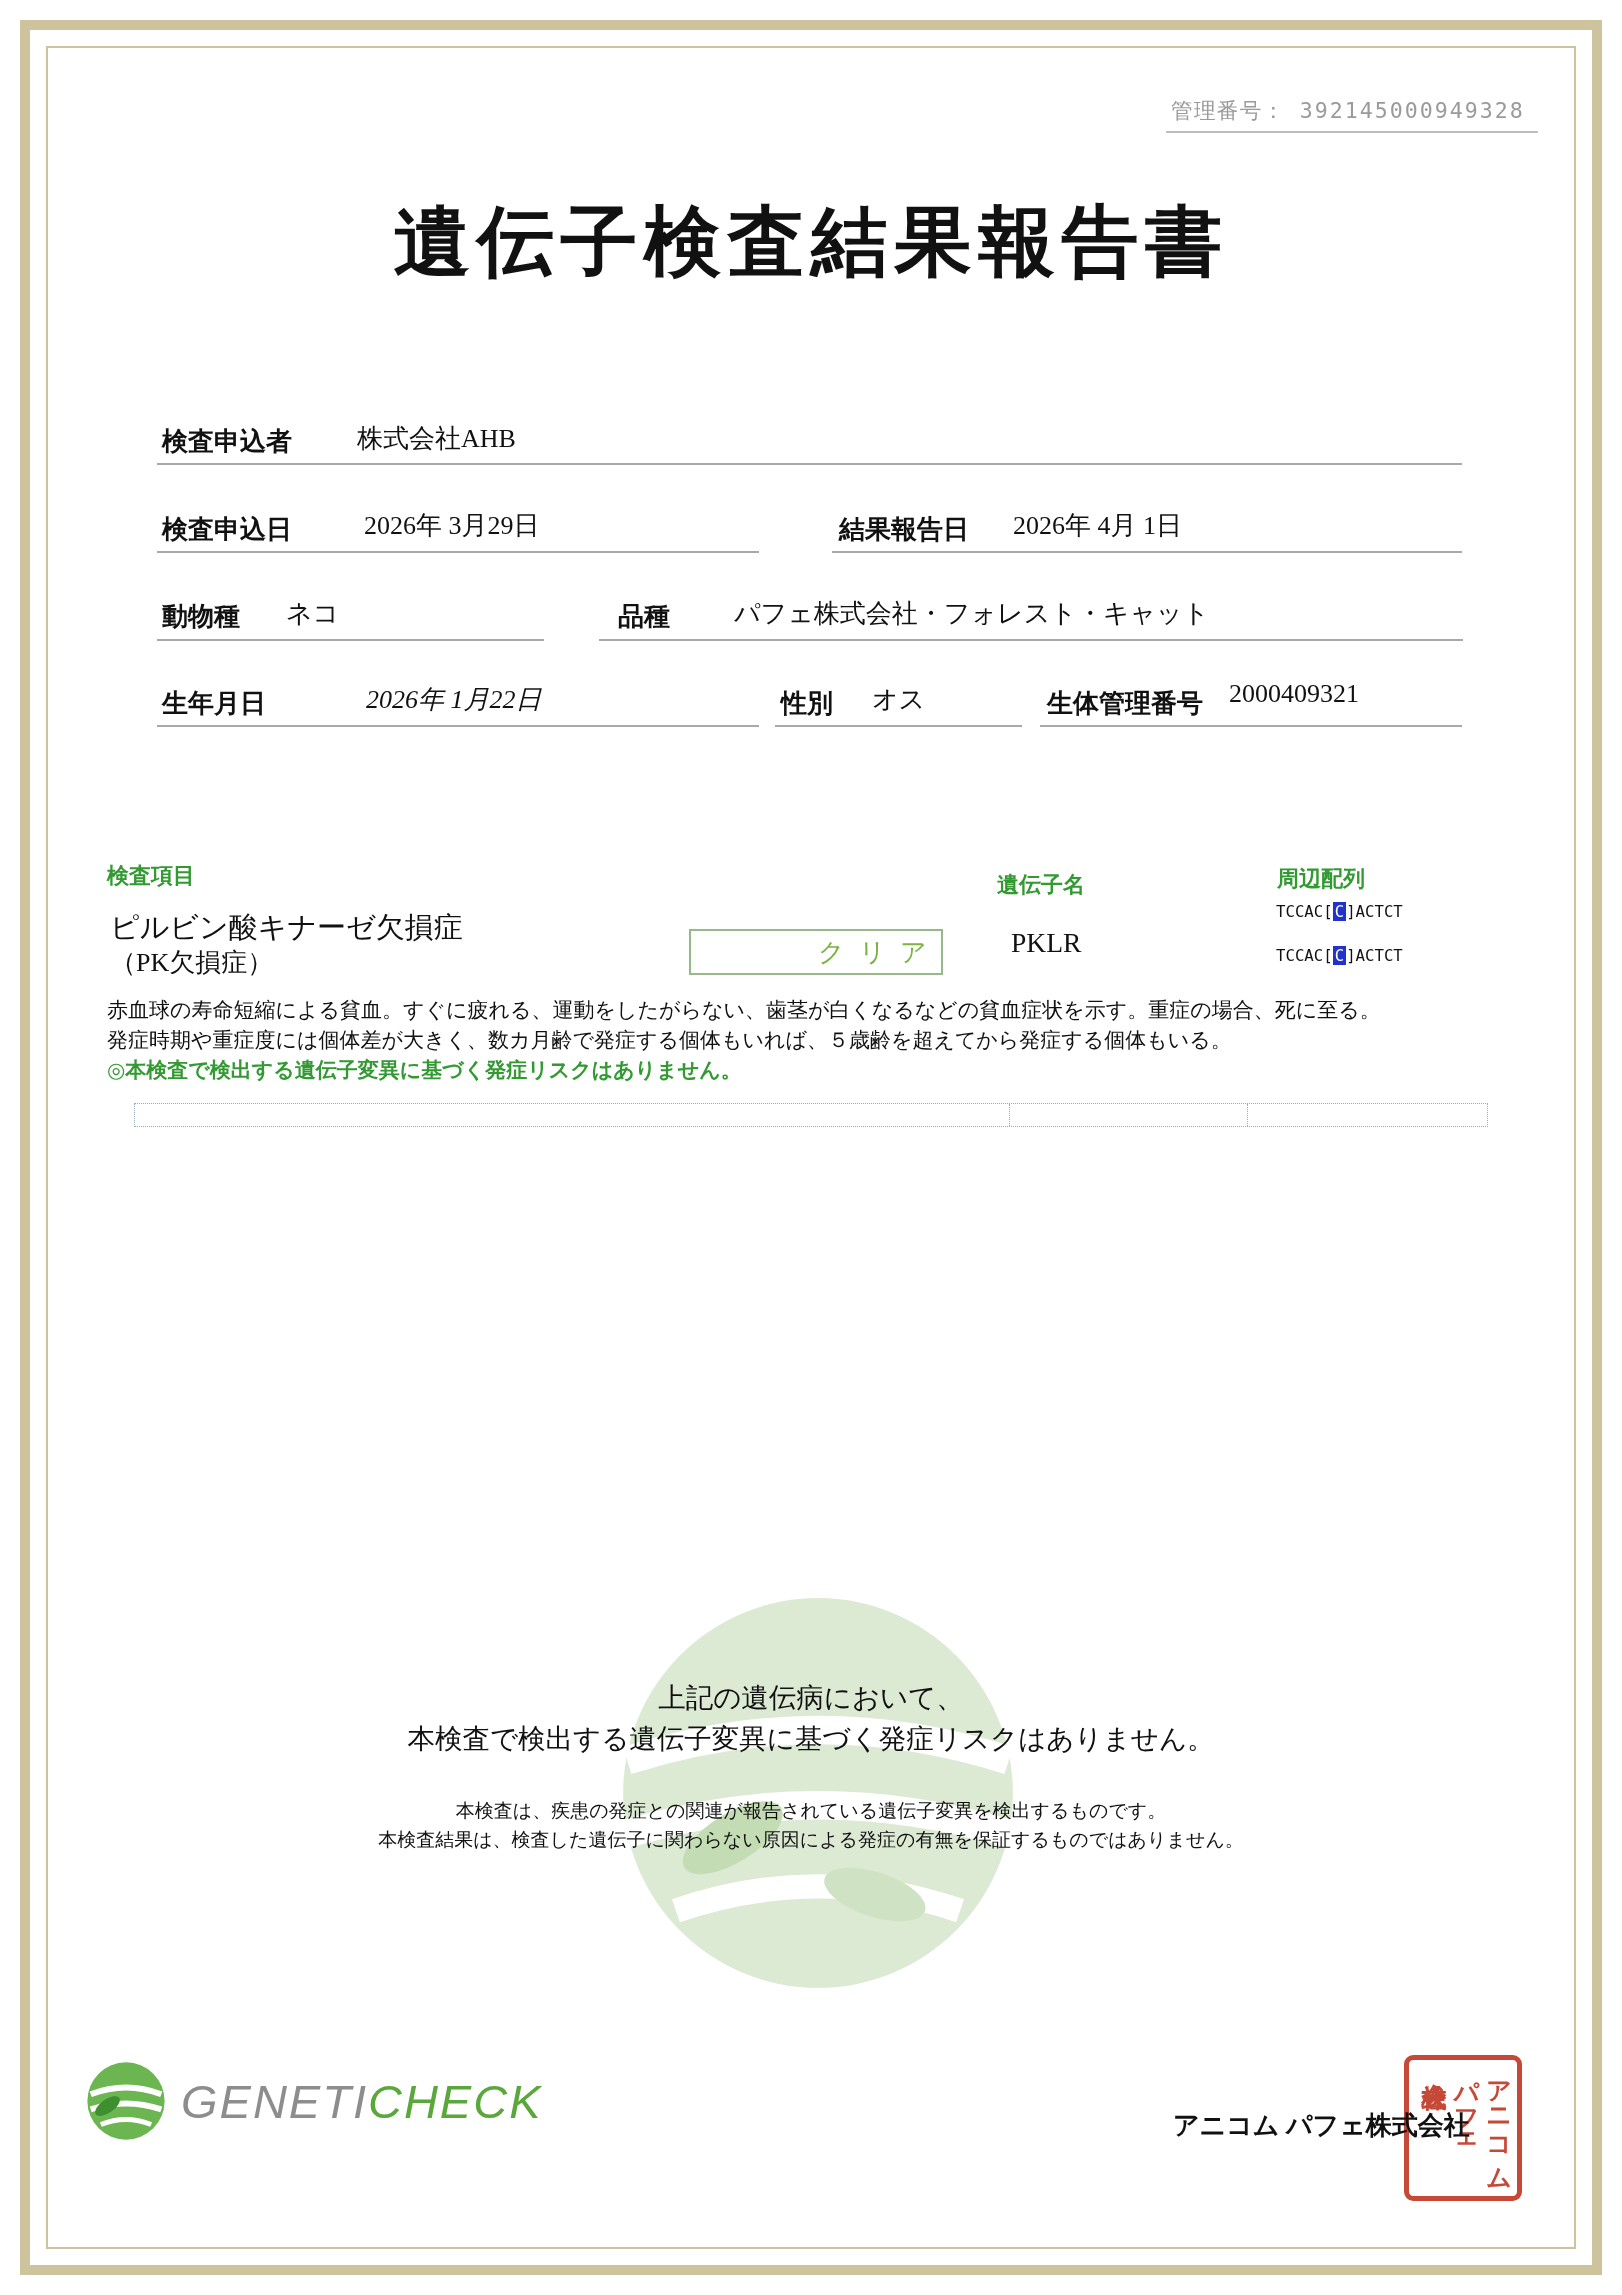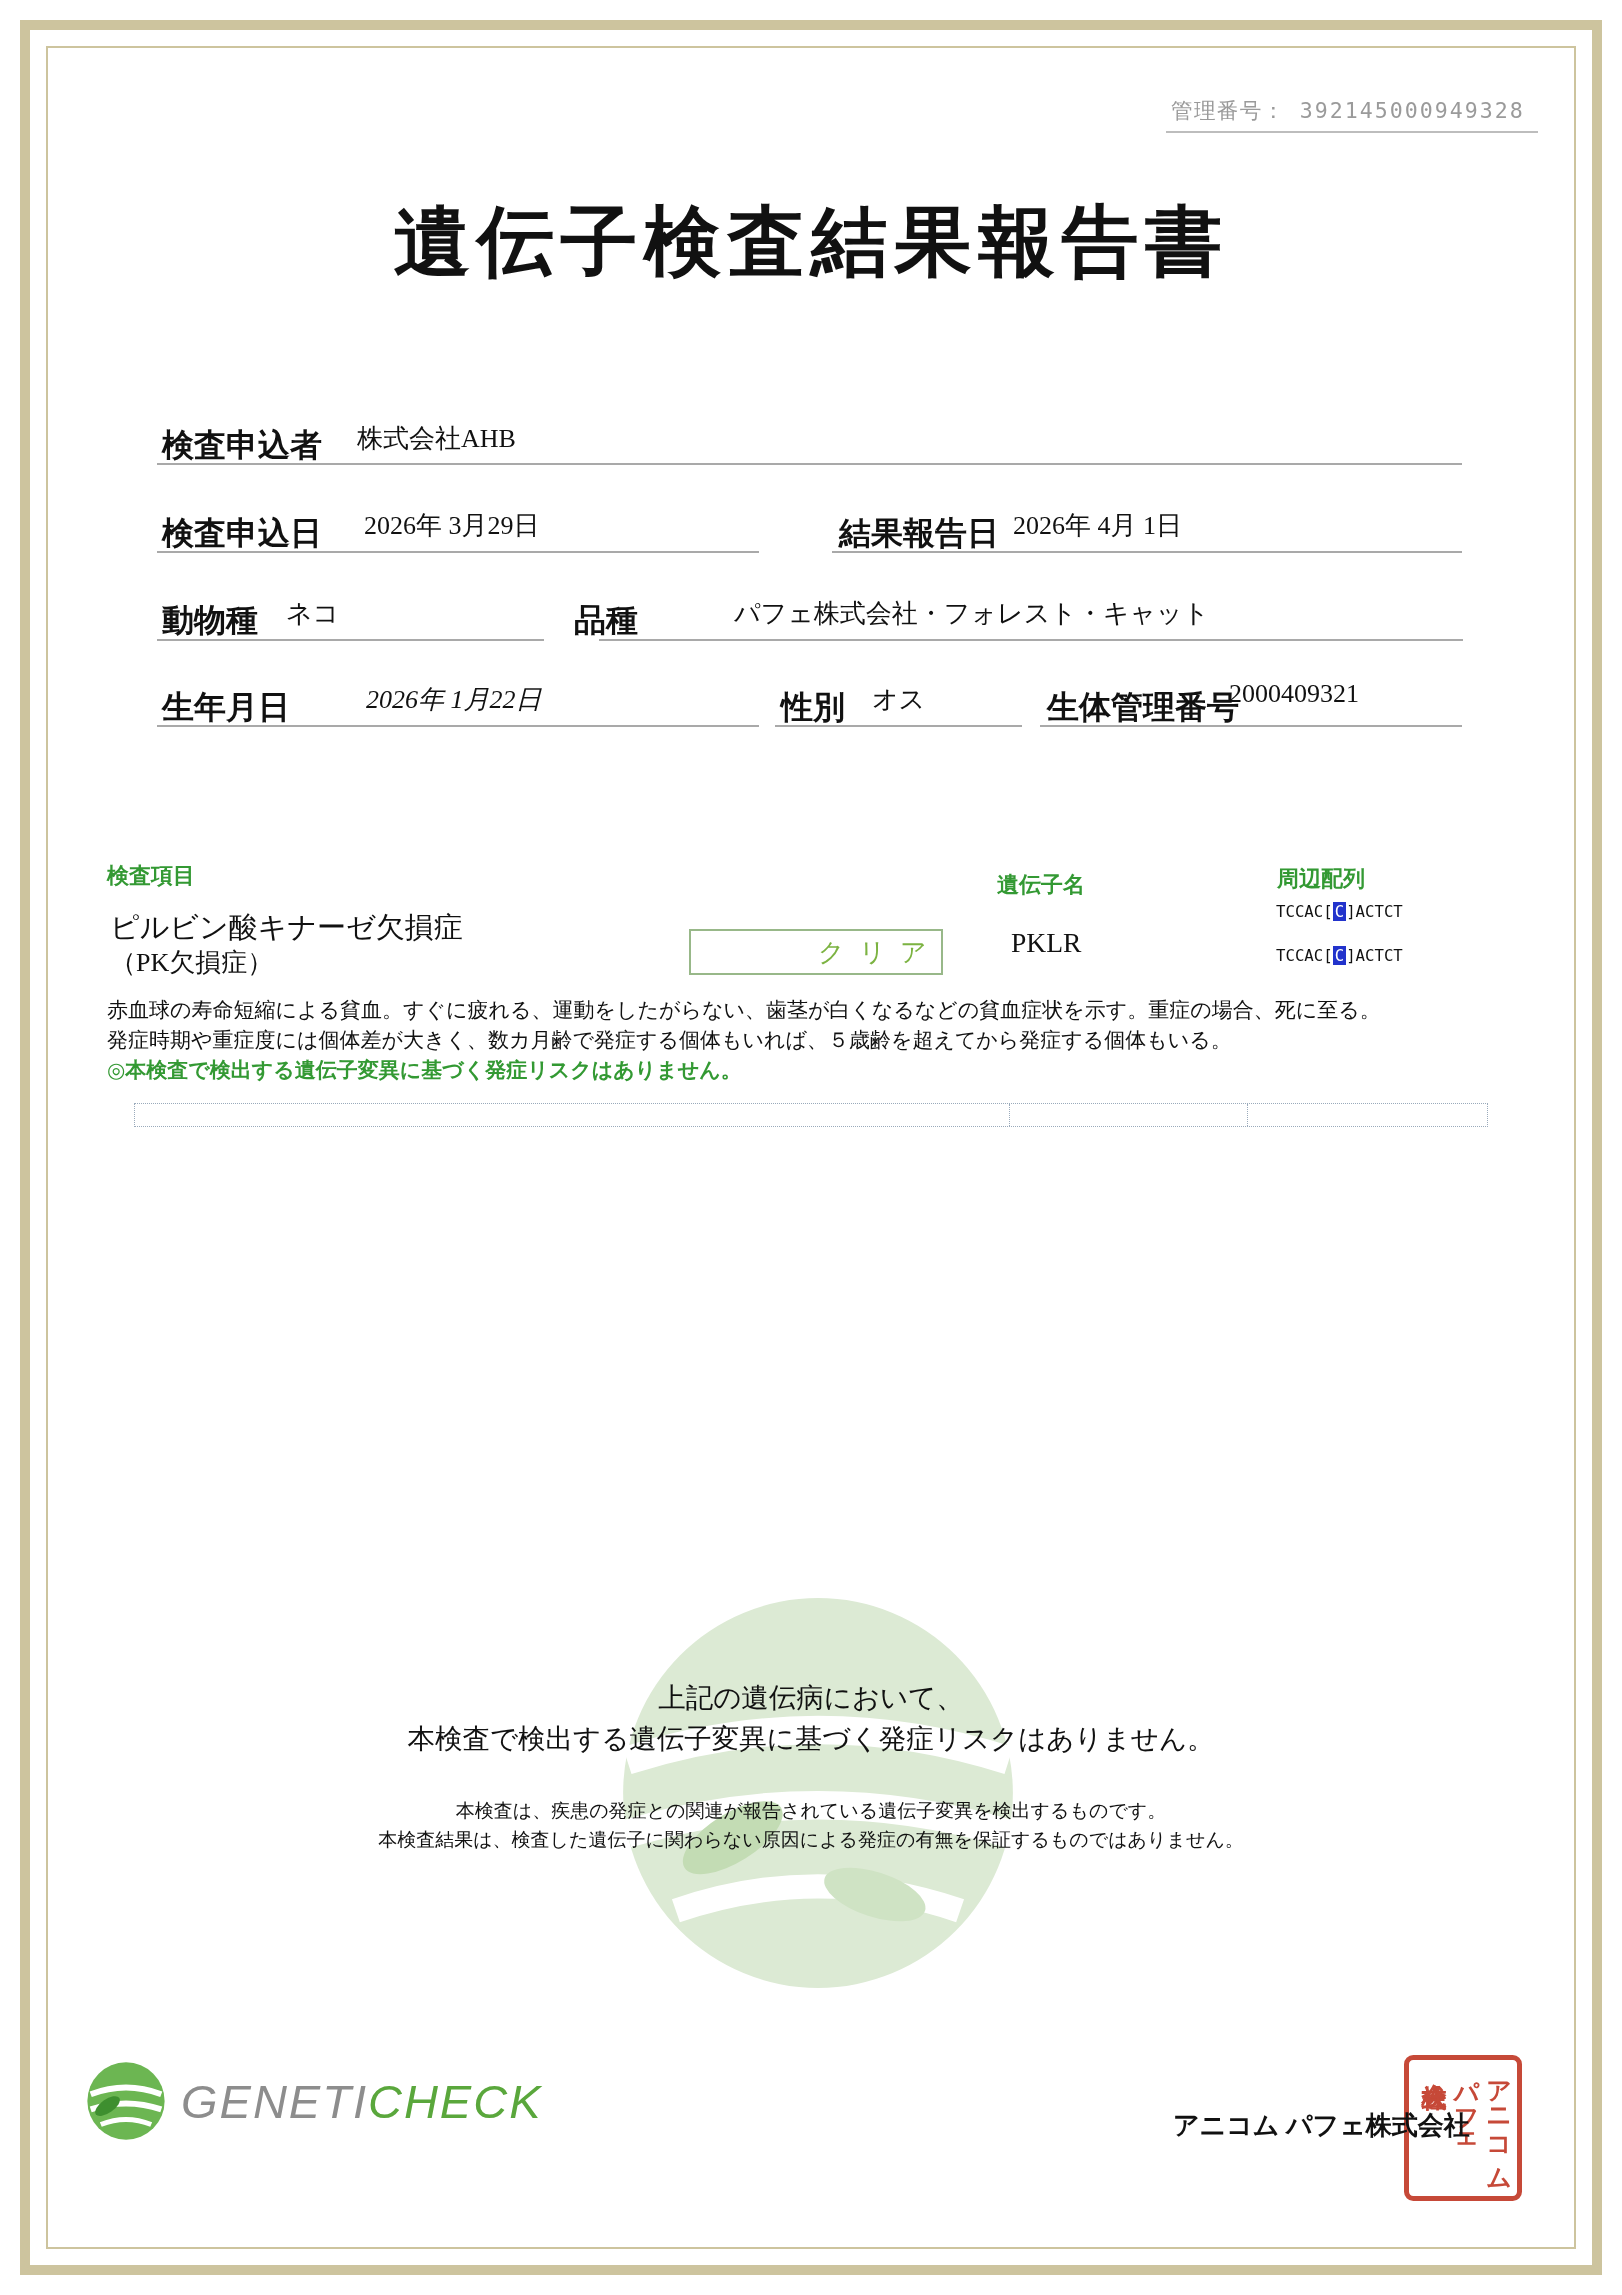--- a/index.html
+++ b/index.html
@@ -10,35 +10,35 @@
   .abs{position:absolute;white-space:nowrap;}
   .uline{position:absolute;height:0;border-bottom:2px solid #a9a9a9;}
 
   
   #mgmt{left:1171px;top:96px;font-size:21.6px;color:#9a9a9a;letter-spacing:1.3px;}
   #mgmt .mgmt-num{font-family:"DejaVu Sans Mono",monospace;margin-left:14.4px;letter-spacing:2px;}
   #mgmt-line{left:1166px;top:131px;width:372px;border-bottom:2px solid #bdbdbd;}
   #title{left:0;right:0;top:191px;text-align:center;font-size:77px;font-weight:700;letter-spacing:6.5px;}
 
   
-  .flabel{font-weight:700;font-size:32px;}
+  .flabel{font-weight:700;font-size:26px;}
   .fvalue{font-size:26px;}
   #applicant-label{left:162px;top:424px;}
   #applicant-value{left:357px;top:421px;}
   #ul-1{left:157px;top:463px;width:1305px;}
   #apply-label{left:162px;top:512px;}
   #apply-value{left:364px;top:508px;}
   #ul-2a{left:157px;top:551px;width:602px;}
   #report-label{left:839px;top:512px;}
   #report-value{left:1013px;top:508px;}
   #ul-2b{left:832px;top:551px;width:630px;}
   #species-label{left:162px;top:599px;}
   #species-value{left:286px;top:596px;}
   #ul-3a{left:157px;top:639px;width:387px;}
-  #breed-label{left:574px;top:599px;}
+  #breed-label{left:618px;top:599px;}
   #breed-value{left:734px;top:596px;}
   #ul-3b{left:599px;top:639px;width:864px;}
   #birth-label{left:162px;top:686px;}
   #birth-value{left:366px;top:682px;font-style:italic;}
   #ul-4a{left:157px;top:725px;width:602px;}
   #sex-label{left:781px;top:686px;}
   #sex-value{left:872px;top:682px;}
   #ul-4b{left:775px;top:725px;width:247px;}
   #bioid-label{left:1047px;top:686px;}
   #bioid-value{left:1229px;top:679px;}

